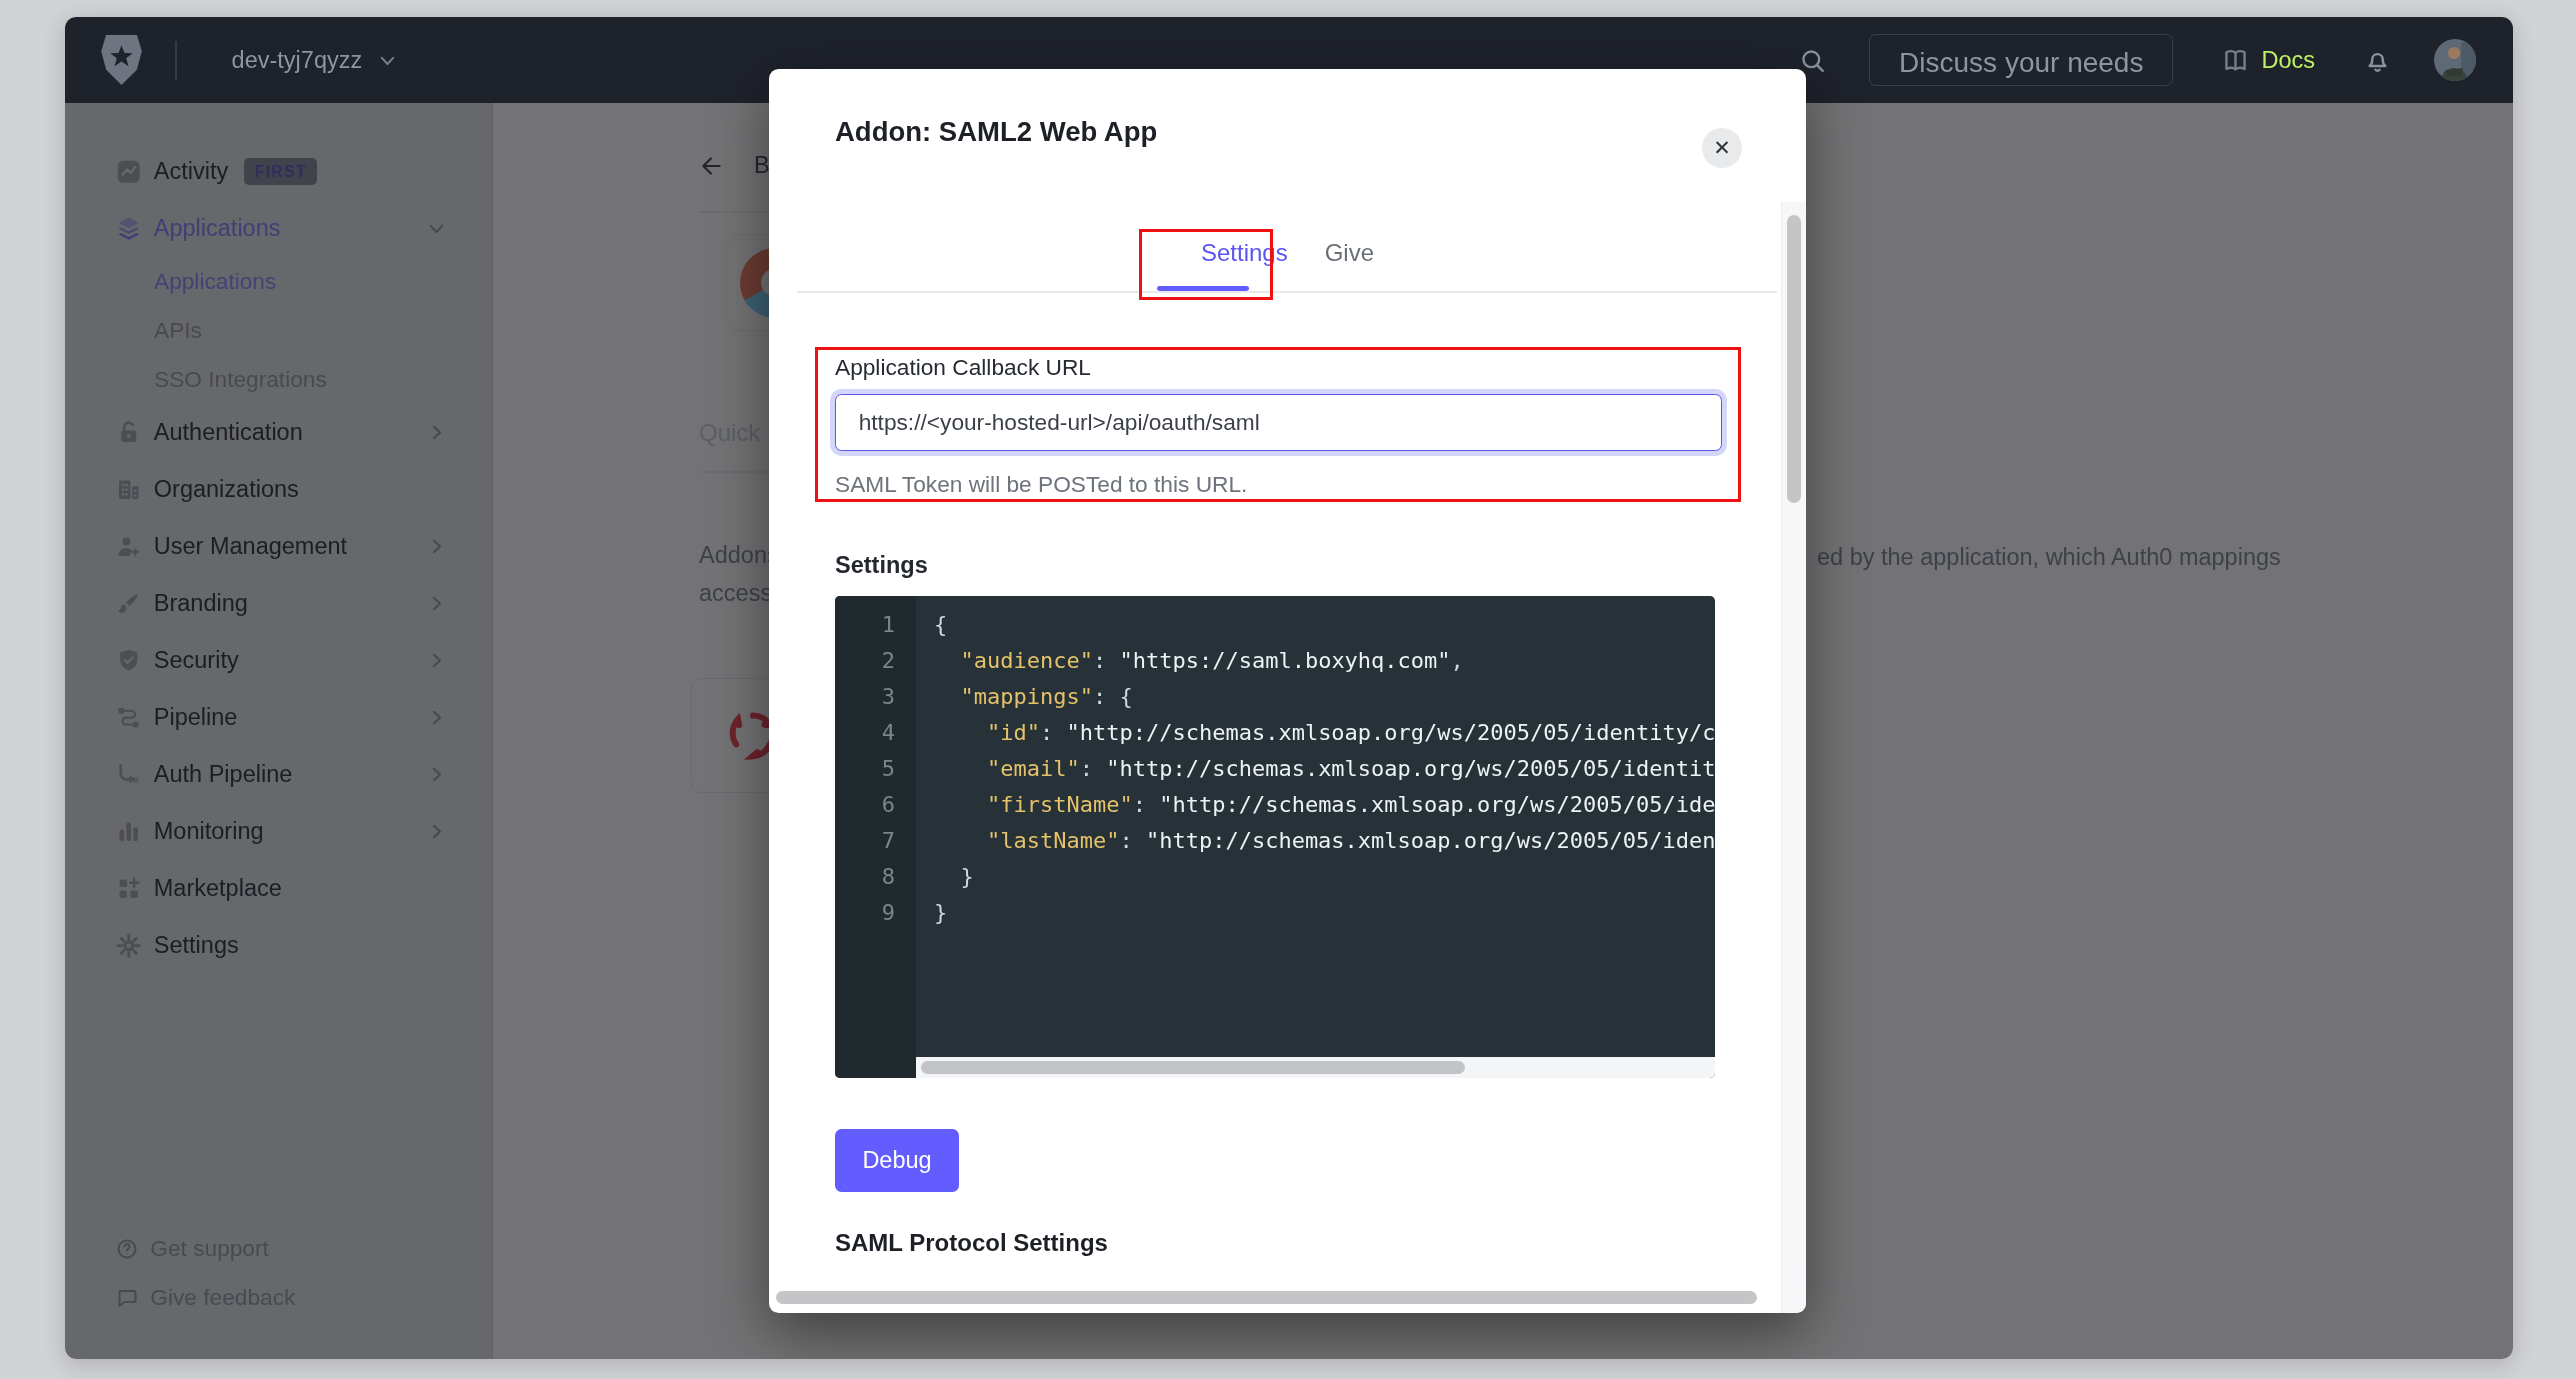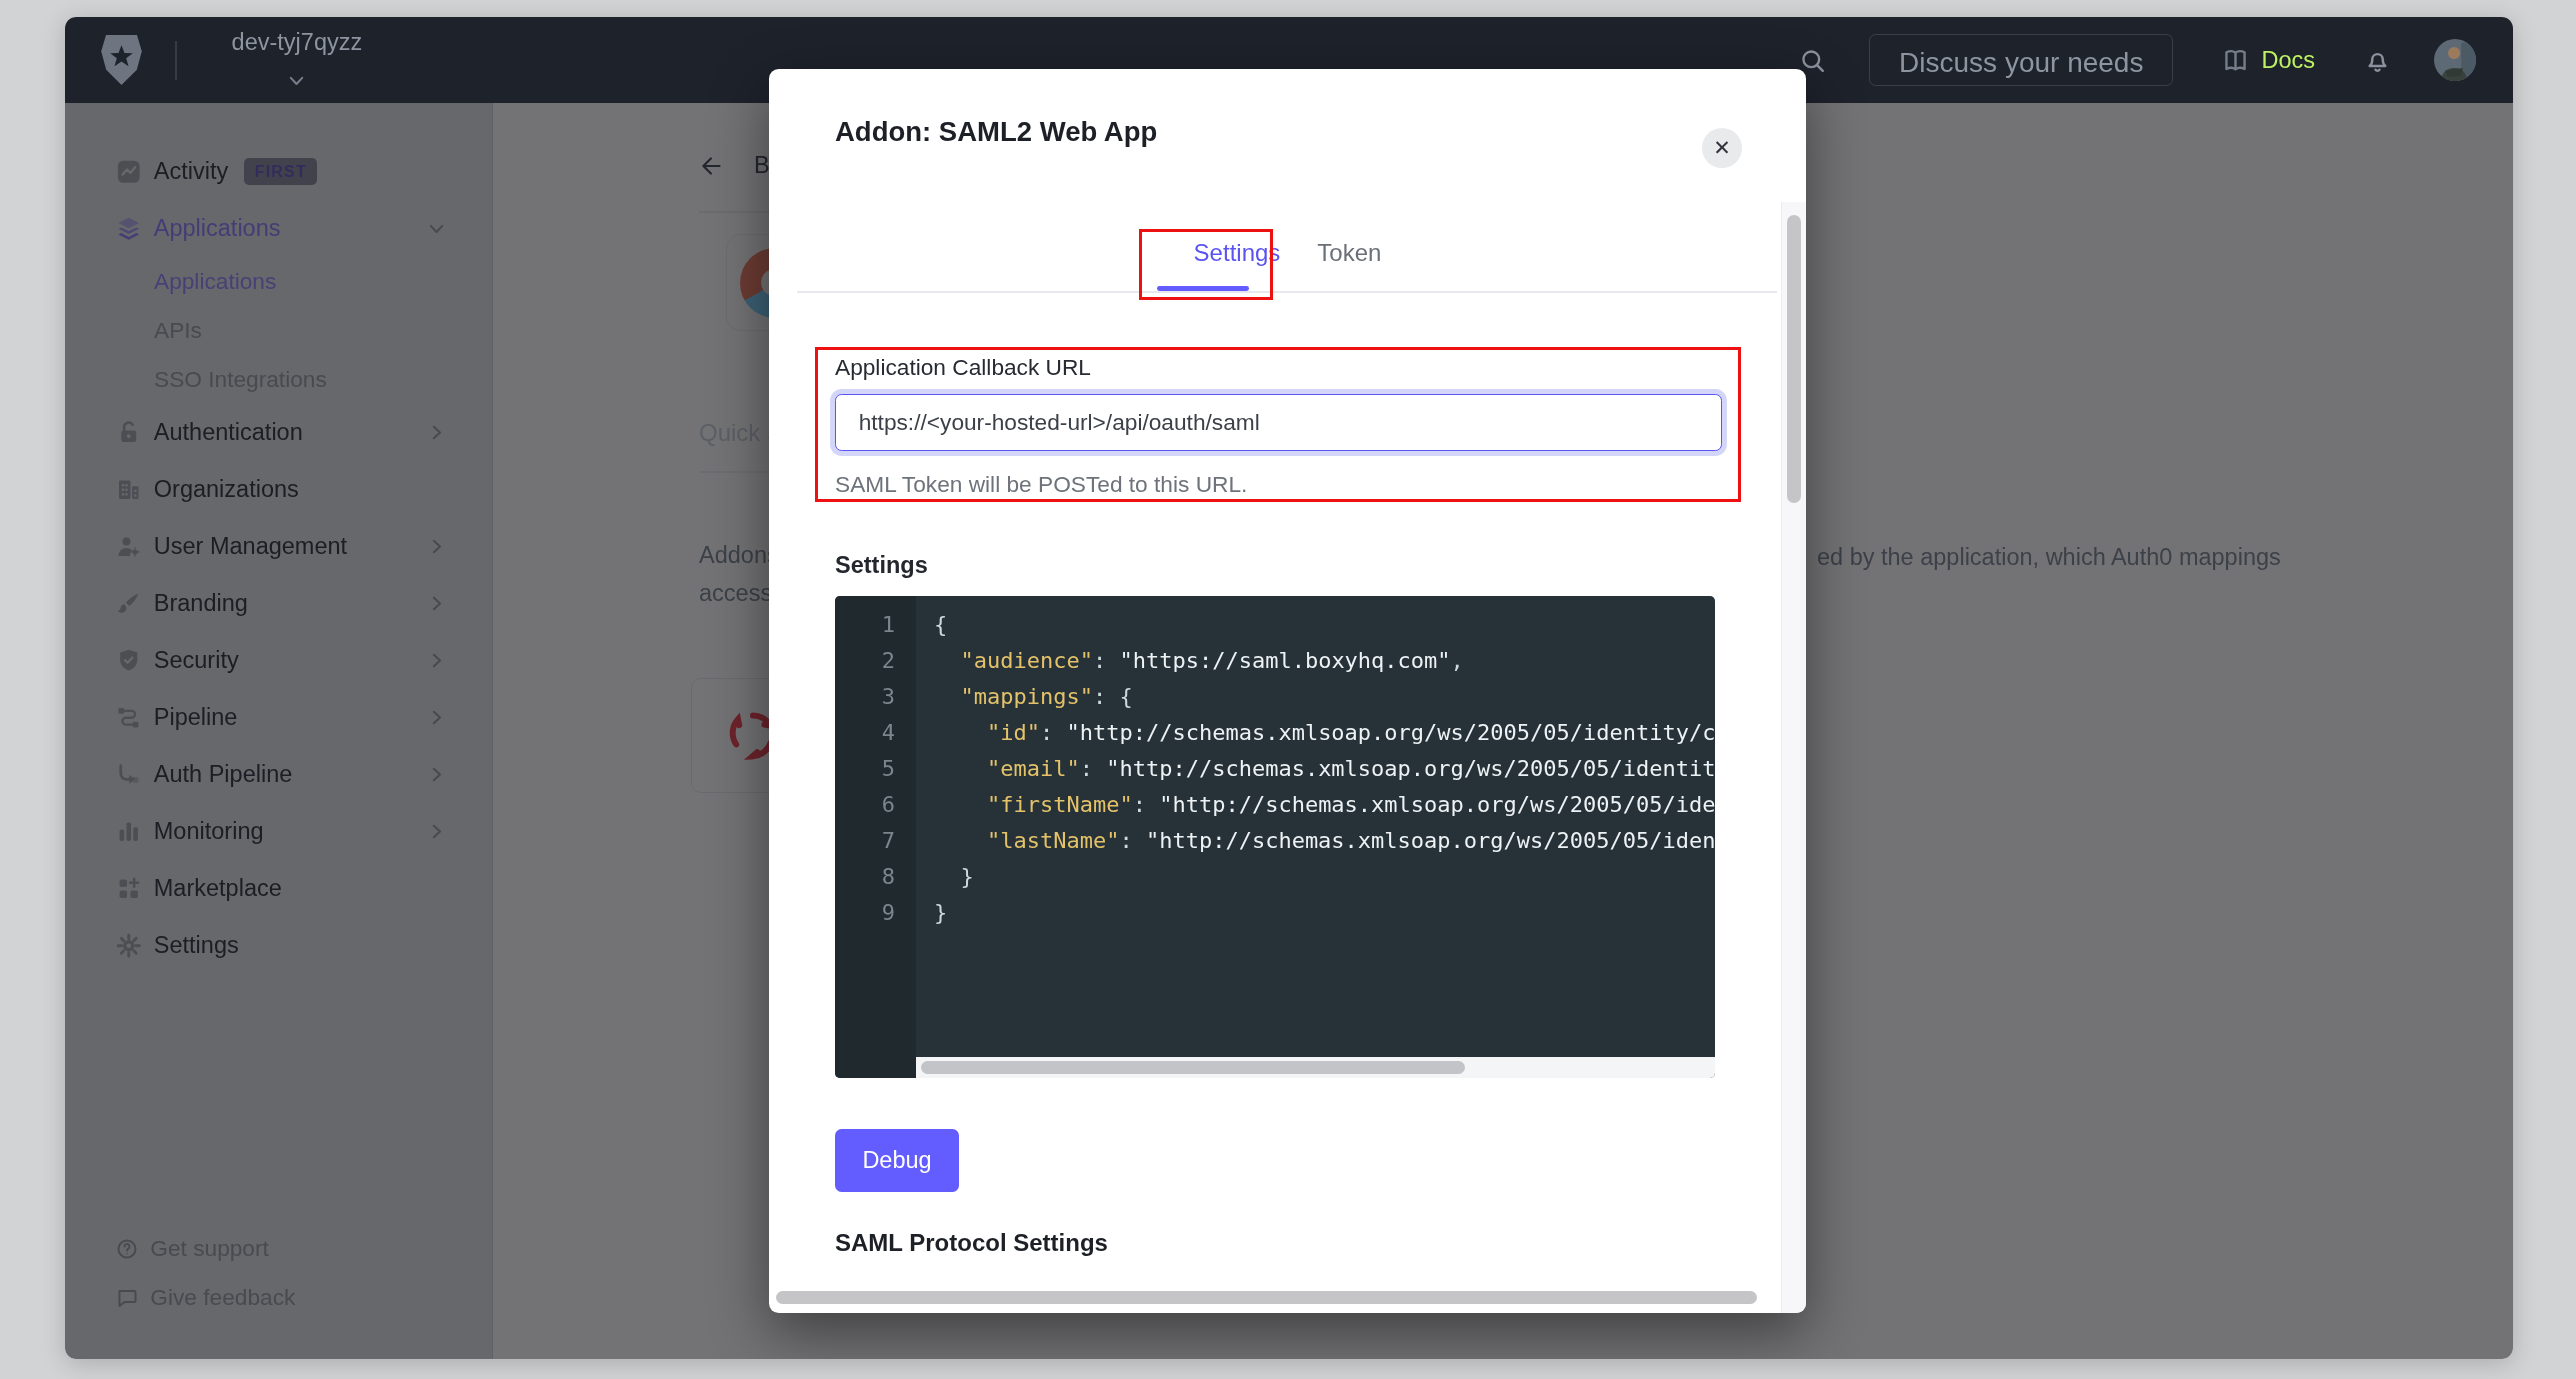--- a/index.html
+++ b/index.html
@@ -4,21 +4,21 @@
 <style>
   html,body{margin:0;padding:0;background:#d2d3d5;font-family:"Liberation Sans",sans-serif;}
   #screen{position:relative;width:2576px;height:1379px;background:#d2d3d5;overflow:hidden;}
   .app{position:absolute;left:65px;top:17px;width:2448px;height:1342px;background:#fff;border-radius:11.3px;overflow:hidden;box-shadow:0 4.9px 24px rgba(0,0,0,.18);}
 
   
   .topbar{position:absolute;left:0;top:0;right:0;height:86px;background:#1e222b;display:flex;align-items:center;padding:0 37px 0 34px;box-sizing:border-box;z-index:3;}
   .logo{width:45px;height:50px;color:#6e7581;flex:0 0 auto;}
   .logo svg{width:100%;height:100%;}
   .tb-divider{width:1.6px;height:39px;background:#363b45;margin-left:31px;}
-  .tenant{display:flex;align-items:center;gap:14.6px;margin-left:49px;background:none;border:none;color:#8e95a1;font-size:23.5px;font-family:inherit;cursor:pointer;flex-direction:column;}
+  .tenant{display:flex;align-items:center;gap:14.6px;margin-left:49px;background:none;border:none;color:#8e95a1;font-size:23.5px;font-family:inherit;cursor:pointer;}
   .tenant .chev{width:21px;height:21px;color:#767d89;}
   .tb-right{margin-left:auto;display:flex;align-items:center;gap:42px;}
   .tb-icon{width:29px;height:29px;color:#8b919d;display:inline-block;}
   .tb-icon svg{width:100%;height:100%;}
   .discuss{height:52px;padding:12px 29px;border:1.6px solid #3a3f4a;border-radius:6.5px;background:none;color:#8d95a1;font-size:28px;font-family:inherit;cursor:pointer;}
   .docs{display:flex;align-items:center;gap:11px;background:none;border:none;color:#bef264;font-size:23.5px;font-family:inherit;cursor:pointer;}
   .docs .tb-icon{color:#767d89;}
   .avatar{width:42px;height:42px;border-radius:50%;overflow:hidden;flex:0 0 auto;cursor:pointer;}
   .avatar svg{width:100%;height:100%;display:block;}
 
@@ -360,21 +360,21 @@
     <div class="dim"></div>
 
     <section class="modal">
       <h1 class="m-title">Addon: SAML2 Web App</h1>
       <button class="m-close">
           <span>✕</span>
         </button>
 
       <div class="tabs">
         <div class="tab active">Settings</div>
-        <div class="tab">Token</div>
+        <div class="tab">Give</div>
       </div>
       <div class="tab-underline"></div>
       <div class="tabs-divider"></div>
       <div class="anno anno-tab"></div>
 
       <div class="anno anno-callback"></div>
       <label class="cb-label">Application Callback URL</label>
       <input class="cb-input" value="https://&lt;your-hosted-url&gt;/api/oauth/saml" style="">
       <p class="cb-help">SAML Token will be POSTed to this URL.</p>
 

